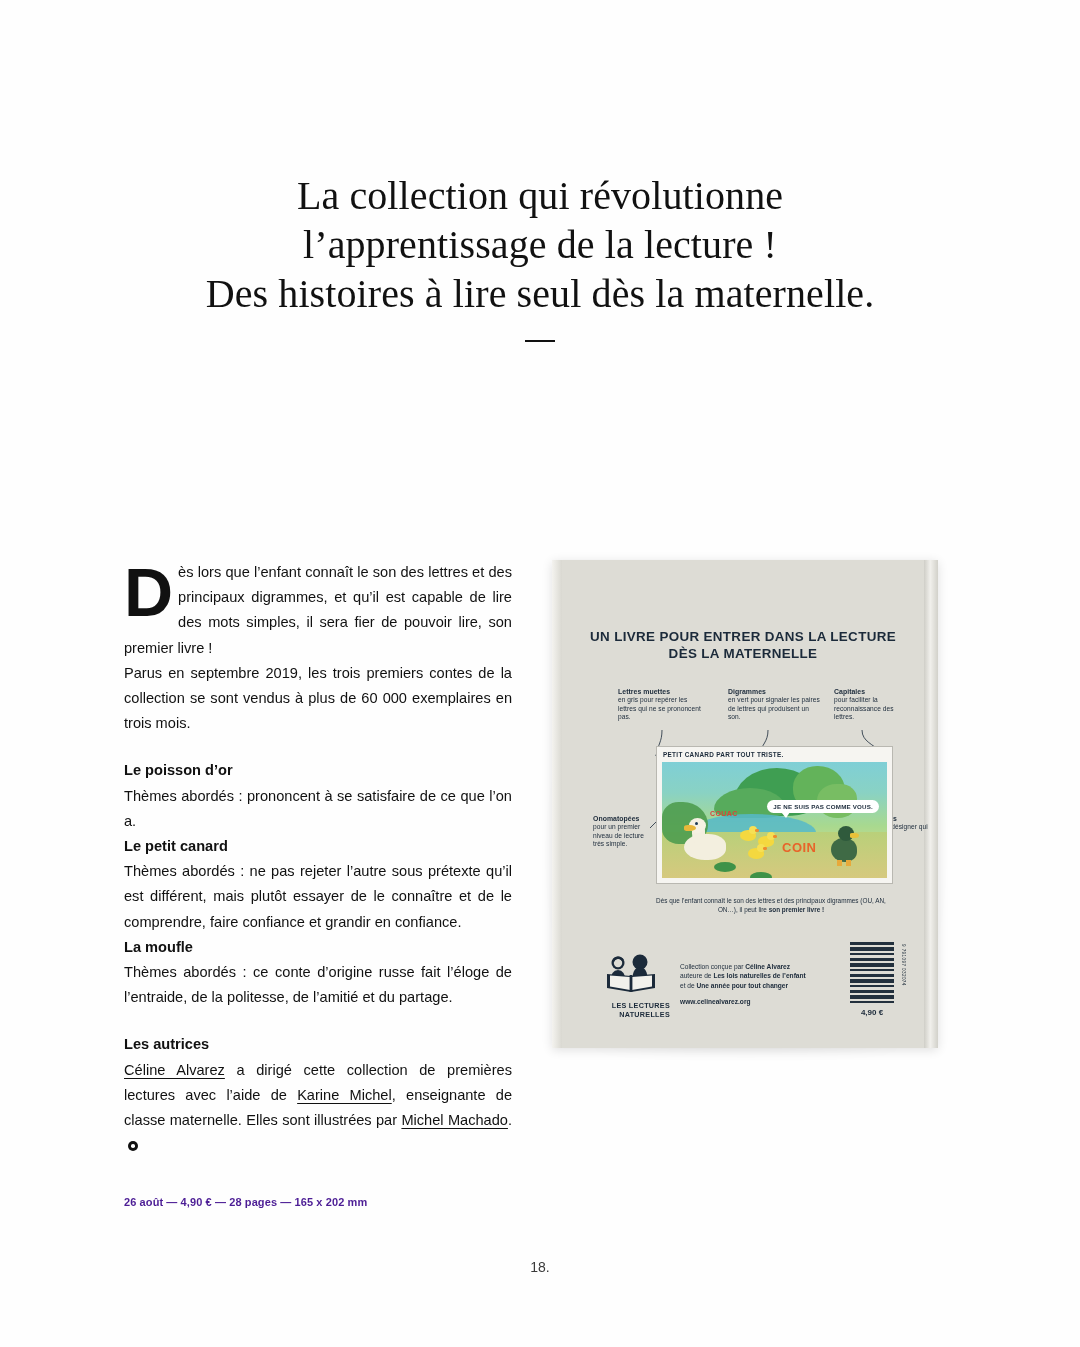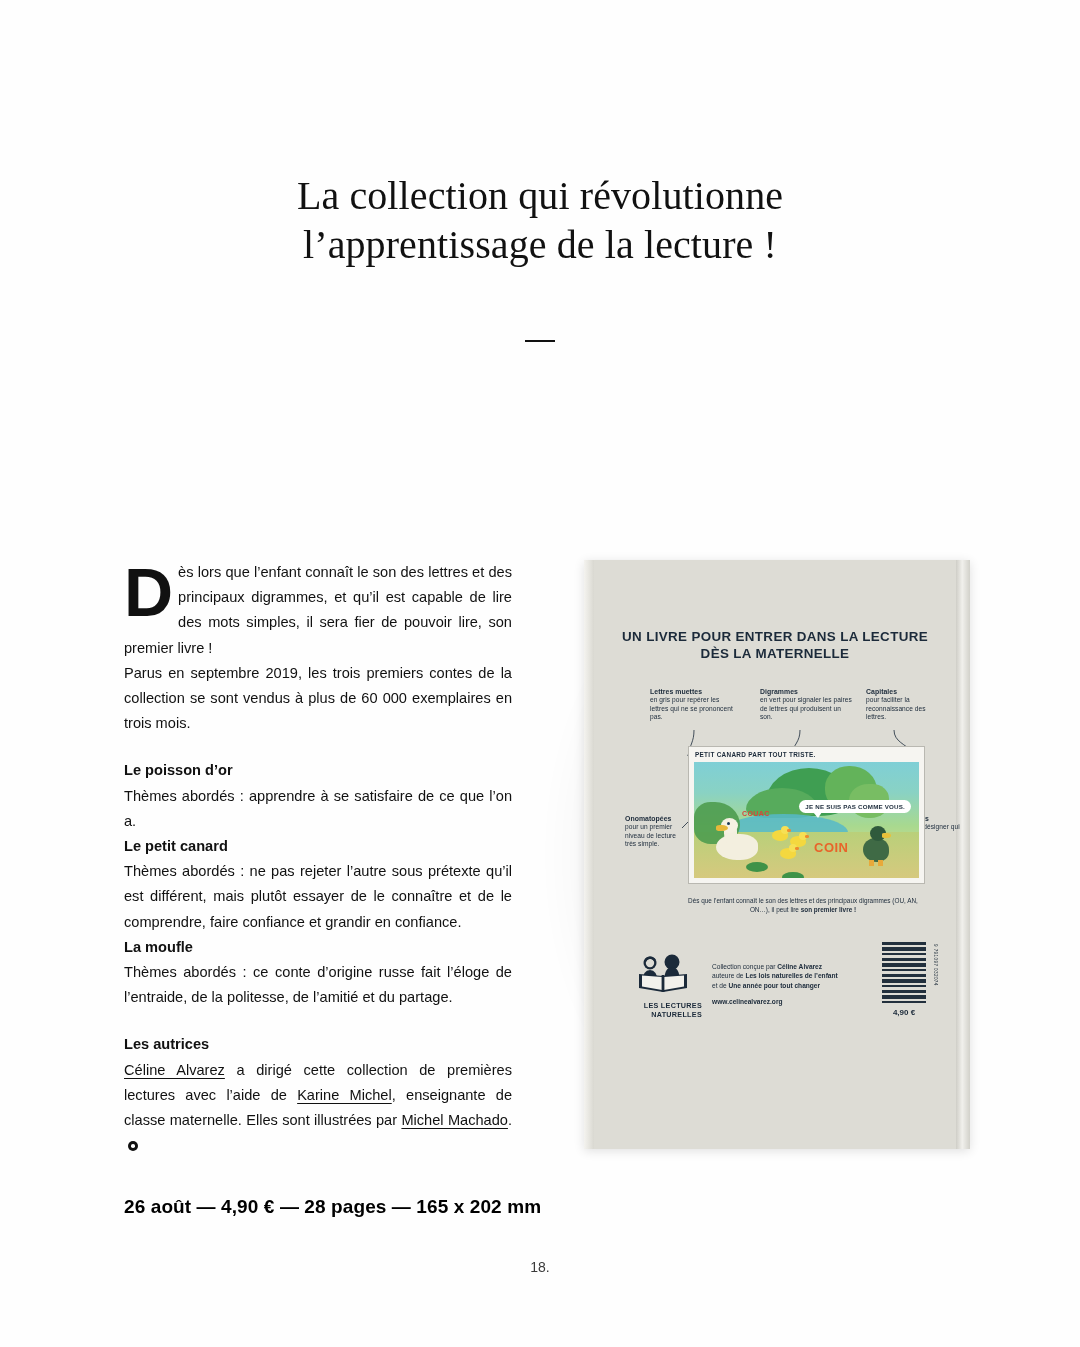--- a/index.html
+++ b/index.html
@@ -90,23 +90,23 @@
     left: 3.2px; top: 3.2px;
     width: 3.6px; height: 3.6px;
     border-radius: 50%;
     background: #fff;
   }
   .pubinfo {
     position: absolute;
     left: 124px;
     top: 1196px;
     width: 420px;
-    font-size: 19px;
-    font-weight: 700;
-    color: #000000;
+    font-size: 11px;
+    font-weight: 700;
+    color: #4c1d95;
     letter-spacing: 0.1px;
     white-space: nowrap;
   }
 
   
   .pageno {
     position: absolute;
     left: 0; top: 1259px;
     width: 1080px;
     text-align: center;
@@ -120,24 +120,24 @@
     position: absolute;
     left: 546px;
     top: 560px;
     width: 400px;
     height: 492px;
     background: radial-gradient(ellipse at 50% 60%, rgba(0,0,0,0.10), rgba(0,0,0,0) 72%);
     filter: blur(6px);
   }
   .book {
     position: absolute;
-    left: 584px;
+    left: 552px;
     top: 560px;
     width: 386px;
-    height: 589px;
+    height: 488px;
     background: #6d28d9;
     box-shadow: 0 2px 10px rgba(0,0,0,0.12);
   }
   .book-spine-left {
     position: absolute;
     left: 0; top: 0;
     width: 10px; height: 100%;
     background: linear-gradient(to right, #f4f3ef, #e6e5df 55%, #d9d8d1);
   }
   .book-spine-right {
@@ -463,33 +463,34 @@
   }
 </style>
 </head>
 <body>
 
 <div class="page">
 
   <div class="headline">
     <span class="hl-line">La collection qui révolutionne</span>
     <span class="hl-line">l’apprentissage de la lecture !</span>
+    <span class="hl-line">Des histoires à lire seul dès la maternelle.</span>
   </div>
   <div class="rule"></div>
 
   <div class="col-left">
     <p class="dropcap-para">
       <span class="dropcap">D</span><span>ès lors que l’enfant connaît le son des lettres et des principaux digrammes, et qu’il est capable de lire des mots simples, il sera fier de pouvoir lire, son premier livre !</span>
     </p>
     <p>Parus en septembre 2019, les trois premiers contes de la collection se sont vendus à plus de 60 000 exemplaires en trois mois.</p>
 
     <div class="para-gap"></div>
 
     <p class="sec-title">Le poisson d’or</p>
-    <p>Thèmes abordés : apprendre à se satisfaire de ce que l’on a.</p>
+    <p>Thèmes abordés : prononcent à se satisfaire de ce que l’on a.</p>
     <p class="sec-title">Le petit canard</p>
     <p>Thèmes abordés : ne pas rejeter l’autre sous prétexte qu’il est différent, mais plutôt essayer de le connaître et de le comprendre, faire confiance et grandir en confiance.</p>
     <p class="sec-title">La moufle</p>
     <p>Thèmes abordés : ce conte d’origine russe fait l’éloge de l’entraide, de la politesse, de l’amitié et du partage.</p>
 
     <div class="para-gap"></div>
 
     <p class="sec-title">Les autrices</p>
     <p><u class="name">Céline Alvarez</u><span> a dirigé cette collection de premières lectures avec l’aide de </span><u class="name">Karine Michel</u><span>, enseignante de classe maternelle. Elles sont illustrées par </span><u class="name">Michel Machado</u><span>.</span><span class="endmark"></span></p>
   </div>

